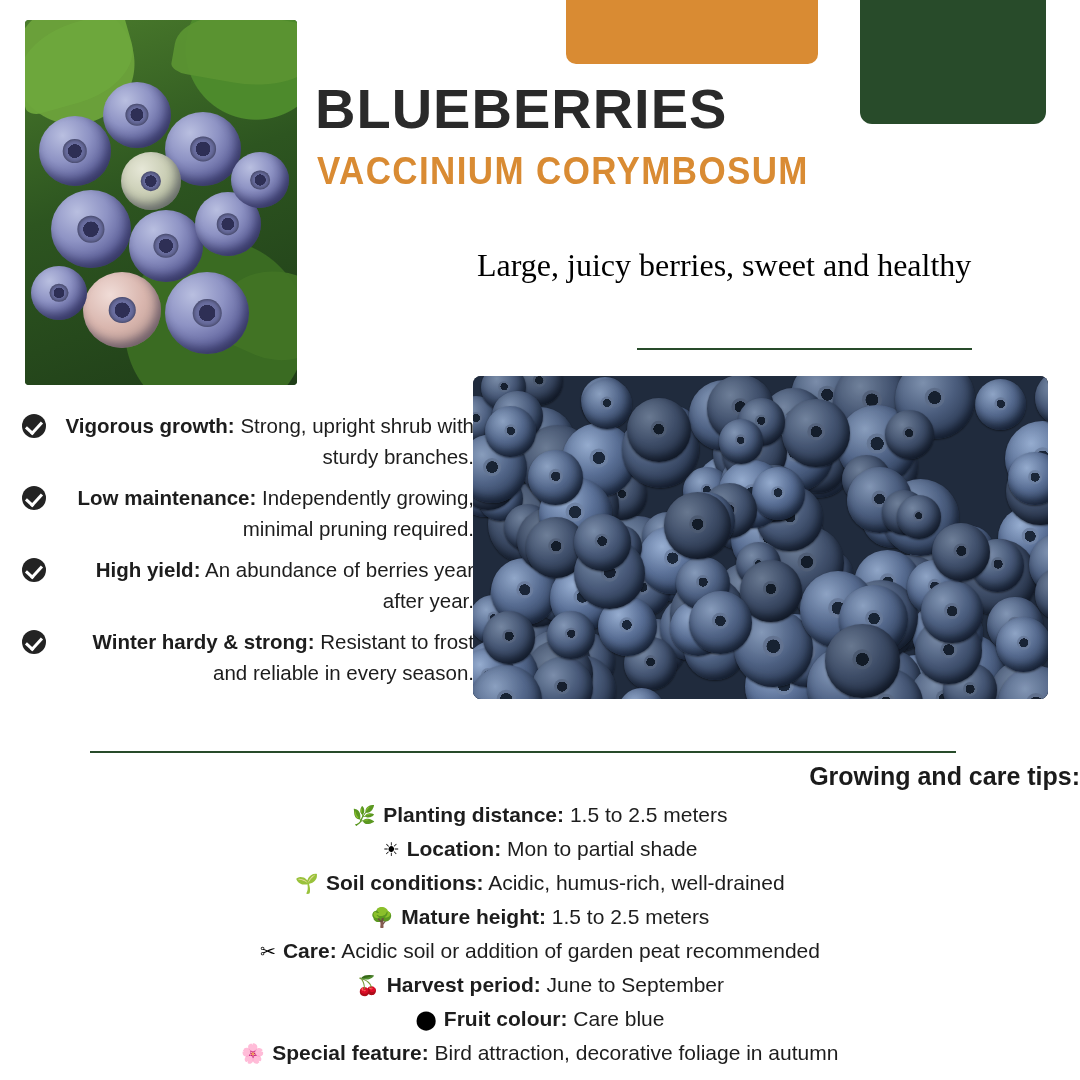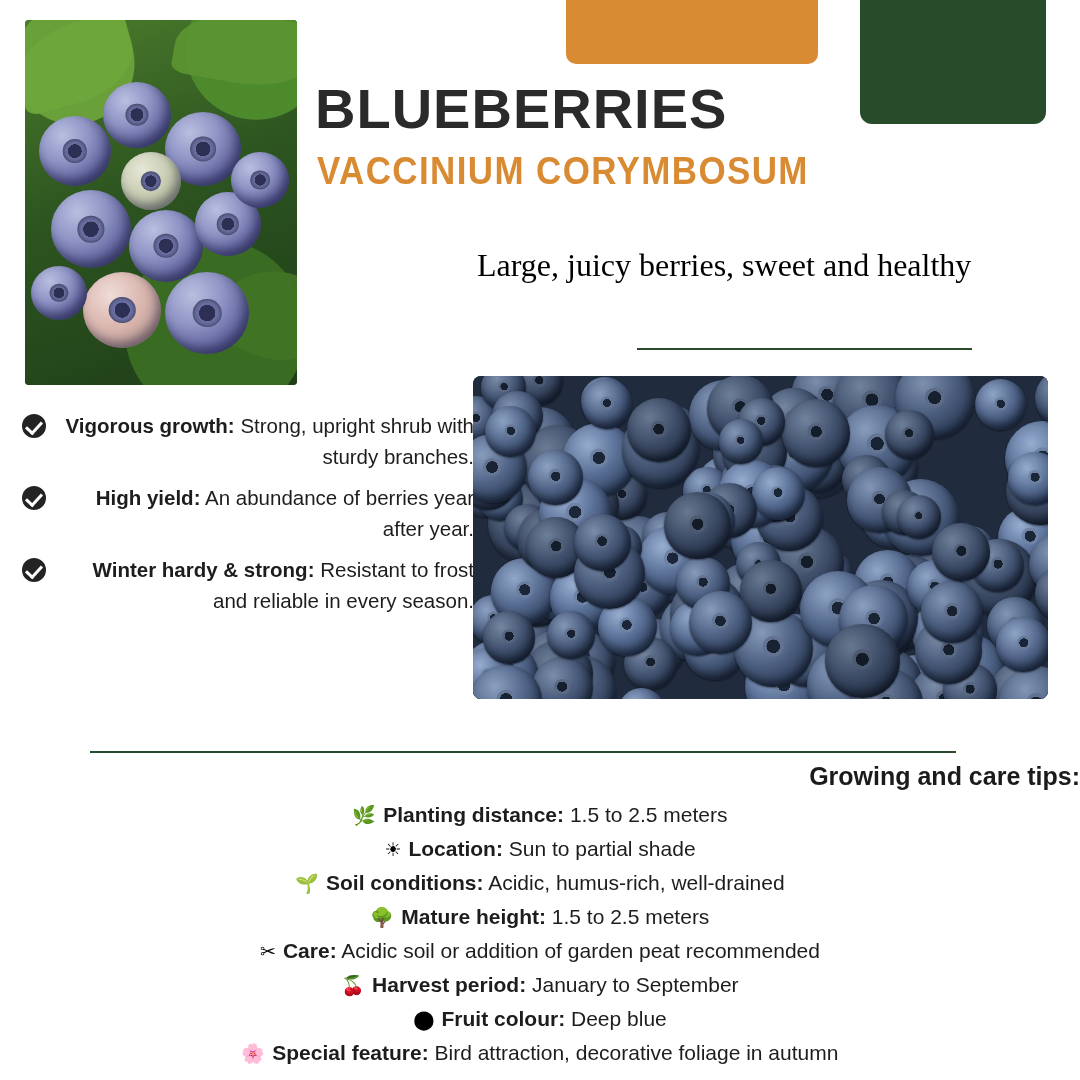--- a/index.html
+++ b/index.html
@@ -181,20 +181,24 @@
 
   <div class="title">BLUEBERRIES</div>
   <div class="subtitle">VACCINIUM CORYMBOSUM</div>
   <div class="tagline">Large, juicy berries, sweet and healthy</div>
   <div class="divider-top"></div>
 
   <div class="features" id="feature-list">
       <div class="feature">
         <span class="check"></span>
         <div class="feature-text"><b>Vigorous growth:</b><span> Strong, upright shrub with sturdy branches.</span></div>
+      </div>
+      <div class="feature">
+        <span class="check"></span>
+        <div class="feature-text"><b>Low maintenance:</b><span> Independently growing, minimal pruning required.</span></div>
       </div>
       <div class="feature">
         <span class="check"></span>
         <div class="feature-text"><b>High yield:</b><span> An abundance of berries year after year.</span></div>
       </div>
       <div class="feature">
         <span class="check"></span>
         <div class="feature-text"><b>Winter hardy &amp; strong:</b><span> Resistant to frost and reliable in every season.</span></div>
       </div>
     </div>
@@ -377,41 +381,41 @@
 
   <div class="divider-bottom"></div>
   <div class="care-title">Growing and care tips:</div>
   <div class="care-list" id="care-list">
       <div class="care-row">
         <span class="care-emoji">🌿</span>
         <span class="care-text"><b>Planting distance:</b><span> 1.5 to 2.5 meters</span></span>
       </div>
       <div class="care-row">
         <span class="care-emoji">☀</span>
-        <span class="care-text"><b>Location:</b><span> Sun to partial shade</span></span>
+        <span class="care-text"><b>Location:</b><span> Mon to partial shade</span></span>
       </div>
       <div class="care-row">
         <span class="care-emoji">🌱</span>
         <span class="care-text"><b>Soil conditions:</b><span> Acidic, humus-rich, well-drained</span></span>
       </div>
       <div class="care-row">
         <span class="care-emoji">🌳</span>
         <span class="care-text"><b>Mature height:</b><span> 1.5 to 2.5 meters</span></span>
       </div>
       <div class="care-row">
         <span class="care-emoji">✂</span>
         <span class="care-text"><b>Care:</b><span> Acidic soil or addition of garden peat recommended</span></span>
       </div>
       <div class="care-row">
         <span class="care-emoji">🍒</span>
-        <span class="care-text"><b>Harvest period:</b><span> January to September</span></span>
+        <span class="care-text"><b>Harvest period:</b><span> June to September</span></span>
       </div>
       <div class="care-row">
         <span class="care-emoji">⬤</span>
-        <span class="care-text"><b>Fruit colour:</b><span> Deep blue</span></span>
+        <span class="care-text"><b>Fruit colour:</b><span> Care blue</span></span>
       </div>
       <div class="care-row">
         <span class="care-emoji">🌸</span>
         <span class="care-text"><b>Special feature:</b><span> Bird attraction, decorative foliage in autumn</span></span>
       </div>
     </div>
 
 </div>
 
 </body></html>

